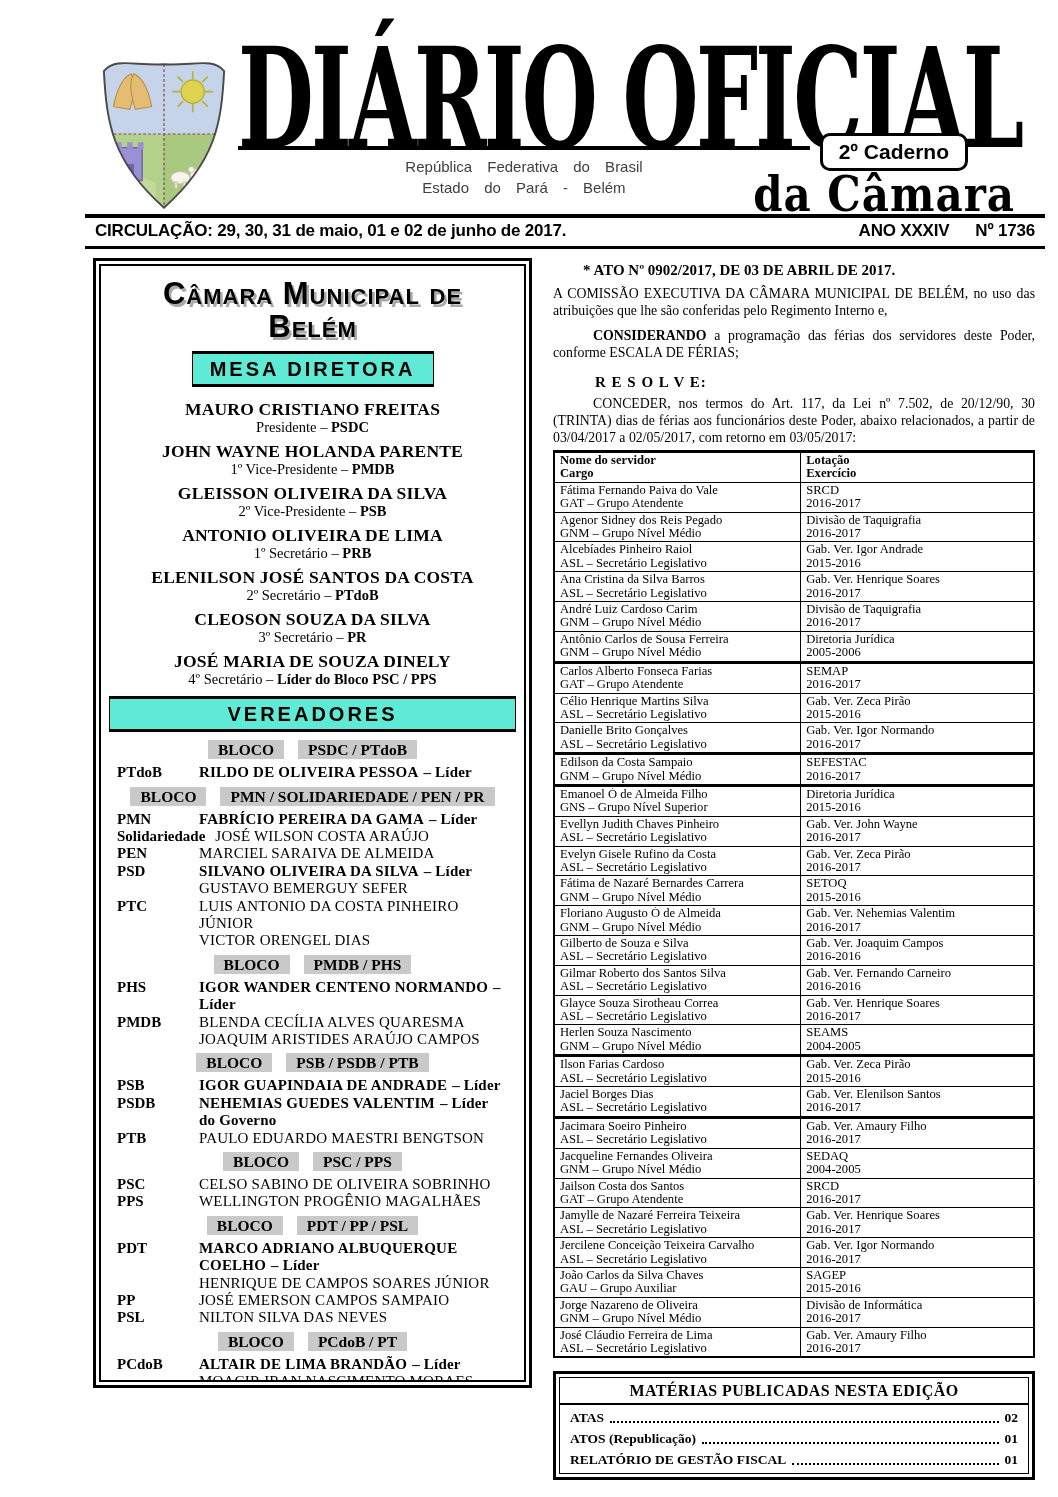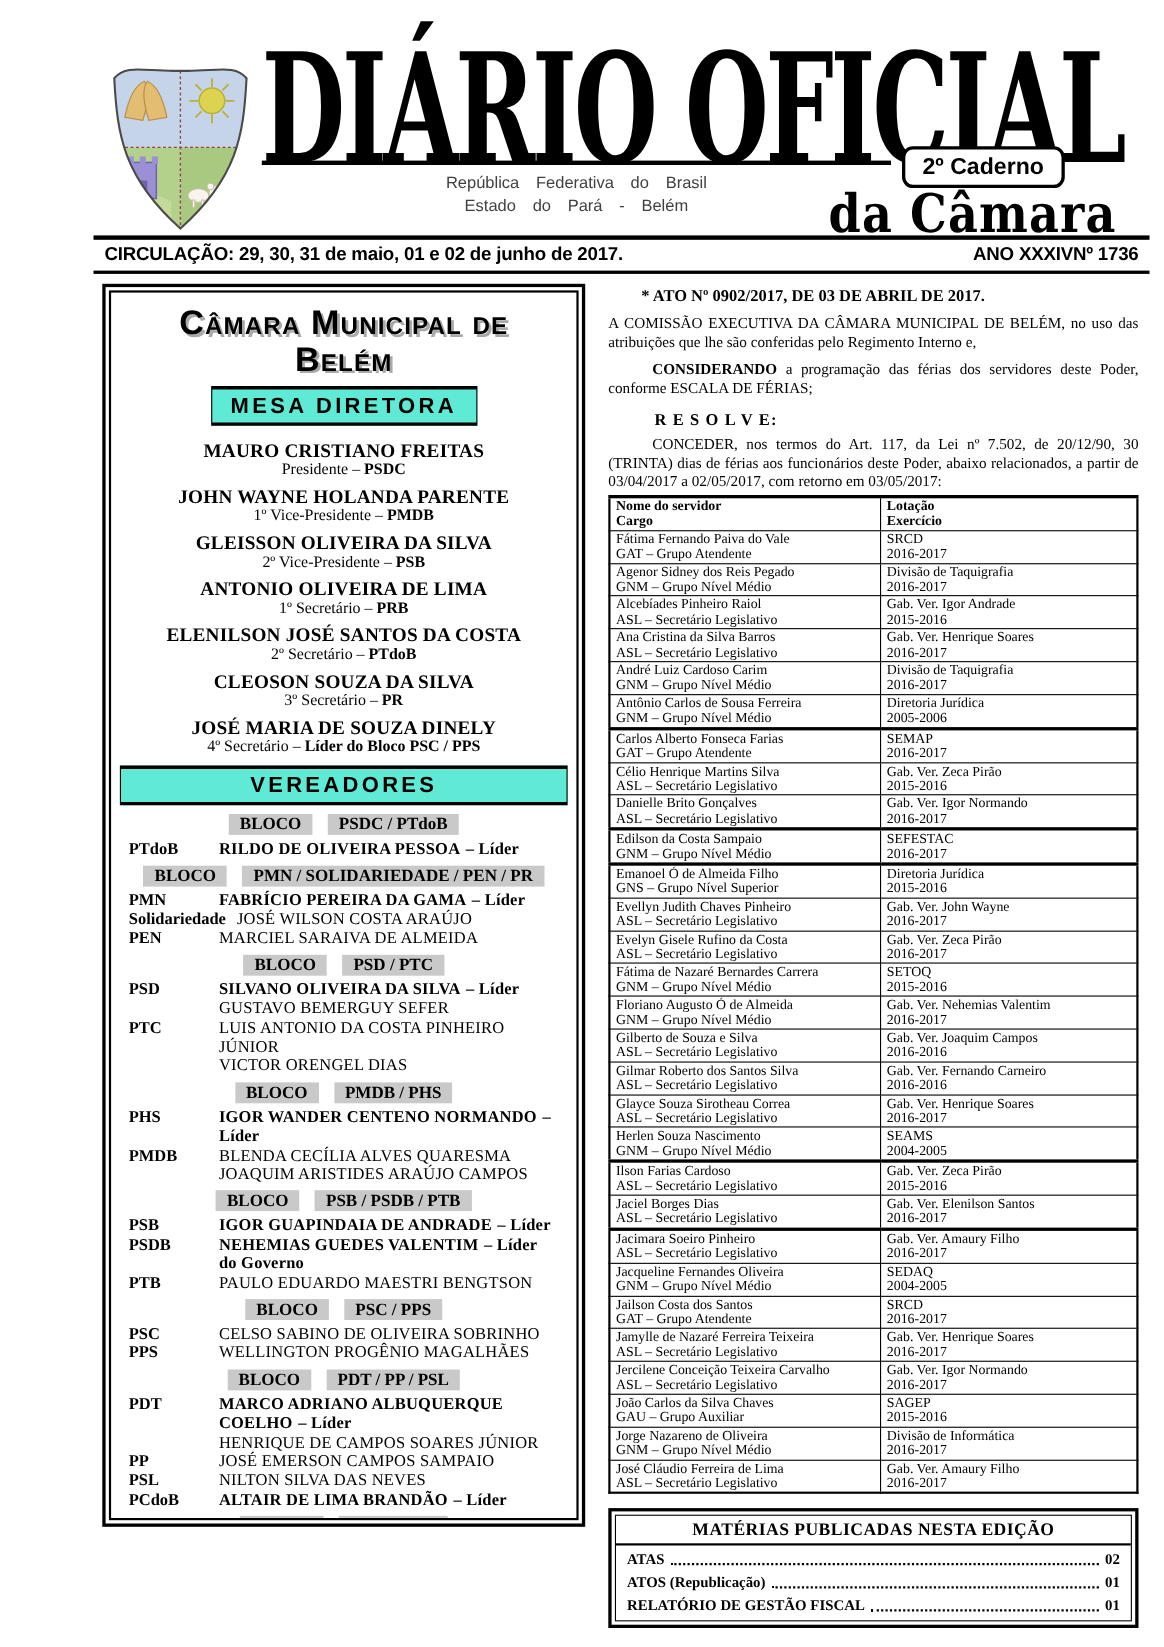--- a/index.html
+++ b/index.html
@@ -22,21 +22,21 @@
     font-family:"Liberation Sans", sans-serif;font-weight:bold;font-size:21px;padding:4px 16px;background:#fff;
   }
   .da-camara{
     position:absolute;right:43px;top:166px;font-family:"DejaVu Serif", serif;font-weight:bold;
     font-size:42px;letter-spacing:1px;transform:scaleY(1.15);transform-origin:top right;white-space:nowrap;
   }
   .rule-a{position:absolute;left:85px;top:214px;width:960px;height:4px;background:#000;}
   .rule-b{position:absolute;left:85px;top:246px;width:960px;height:3px;background:#000;}
   .circ-row{position:absolute;left:95px;top:221px;width:940px;display:flex;justify-content:space-between;
     font-family:"Liberation Sans", sans-serif;font-weight:bold;font-size:17px;letter-spacing:-0.2px;}
-  .edition{display:flex;}
+  .edition{display:flex;gap:26px;}
   
   .left-box{position:absolute;left:93px;top:258px;width:439px;height:1130px;border:3px solid #000;padding:3px;box-sizing:border-box;}
   .left-inner{border:2px solid #000;height:100%;box-sizing:border-box;padding:4px 16px;overflow:hidden;}
   .panel-title{
     font-family:"Liberation Sans", sans-serif;font-variant:small-caps;font-weight:bold;font-size:31px;
     text-align:center;letter-spacing:1px;margin:8px 0 8px;text-shadow:2.5px 2.5px 0 #a9a9a9;line-height:1.05;
   }
   .section-bar{
     background:#5eead4;border-top:3px solid #000;border-bottom:3px solid #000;
     border-left:1px solid #000;border-right:1px solid #000;text-align:center;
@@ -238,26 +238,20 @@
         </div>
 
         <div>
 
           <div class="member-row">
             <span class="party">PEN</span>
             <span class="mname"><span>MARCIEL SARAIVA DE ALMEIDA</span></span>
           </div>
         </div>
 
-        <div>
-          <div class="bloco-wrap">
-            <span class="bloco-label">BLOCO</span><span class="bloco-parties">PSD / PTC</span>
-          </div>
-
-        </div>
 
         <div>
 
           <div class="member-row">
             <span class="party">PSD</span>
             <span class="mname leader"><span>SILVANO OLIVEIRA DA SILVA</span><span class="suffix">– Líder</span></span>
           </div>
         </div>
 
         <div>
@@ -402,32 +396,32 @@
 
         <div>
 
           <div class="member-row">
             <span class="party">PSL</span>
             <span class="mname"><span>NILTON SILVA DAS NEVES</span></span>
           </div>
         </div>
 
         <div>
+          <div class="bloco-wrap">
+            <span class="bloco-label">BLOCO</span><span class="bloco-parties">PCdoB / PT</span>
+          </div>
+
+        </div>
+
+        <div>
 
           <div class="member-row">
             <span class="party">PCdoB</span>
             <span class="mname leader"><span>ALTAIR DE LIMA BRANDÃO</span><span class="suffix">– Líder</span></span>
           </div>
-        </div>
-
-        <div>
-          <div class="bloco-wrap">
-            <span class="bloco-label">BLOCO</span><span class="bloco-parties">PCdoB / PT</span>
-          </div>
-
         </div>
 
         <div>
 
           <div class="member-row">
             <span class="party"></span>
             <span class="mname"><span>MOACIR IRAN NASCIMENTO MORAES FILHO</span></span>
           </div>
         </div>
 

